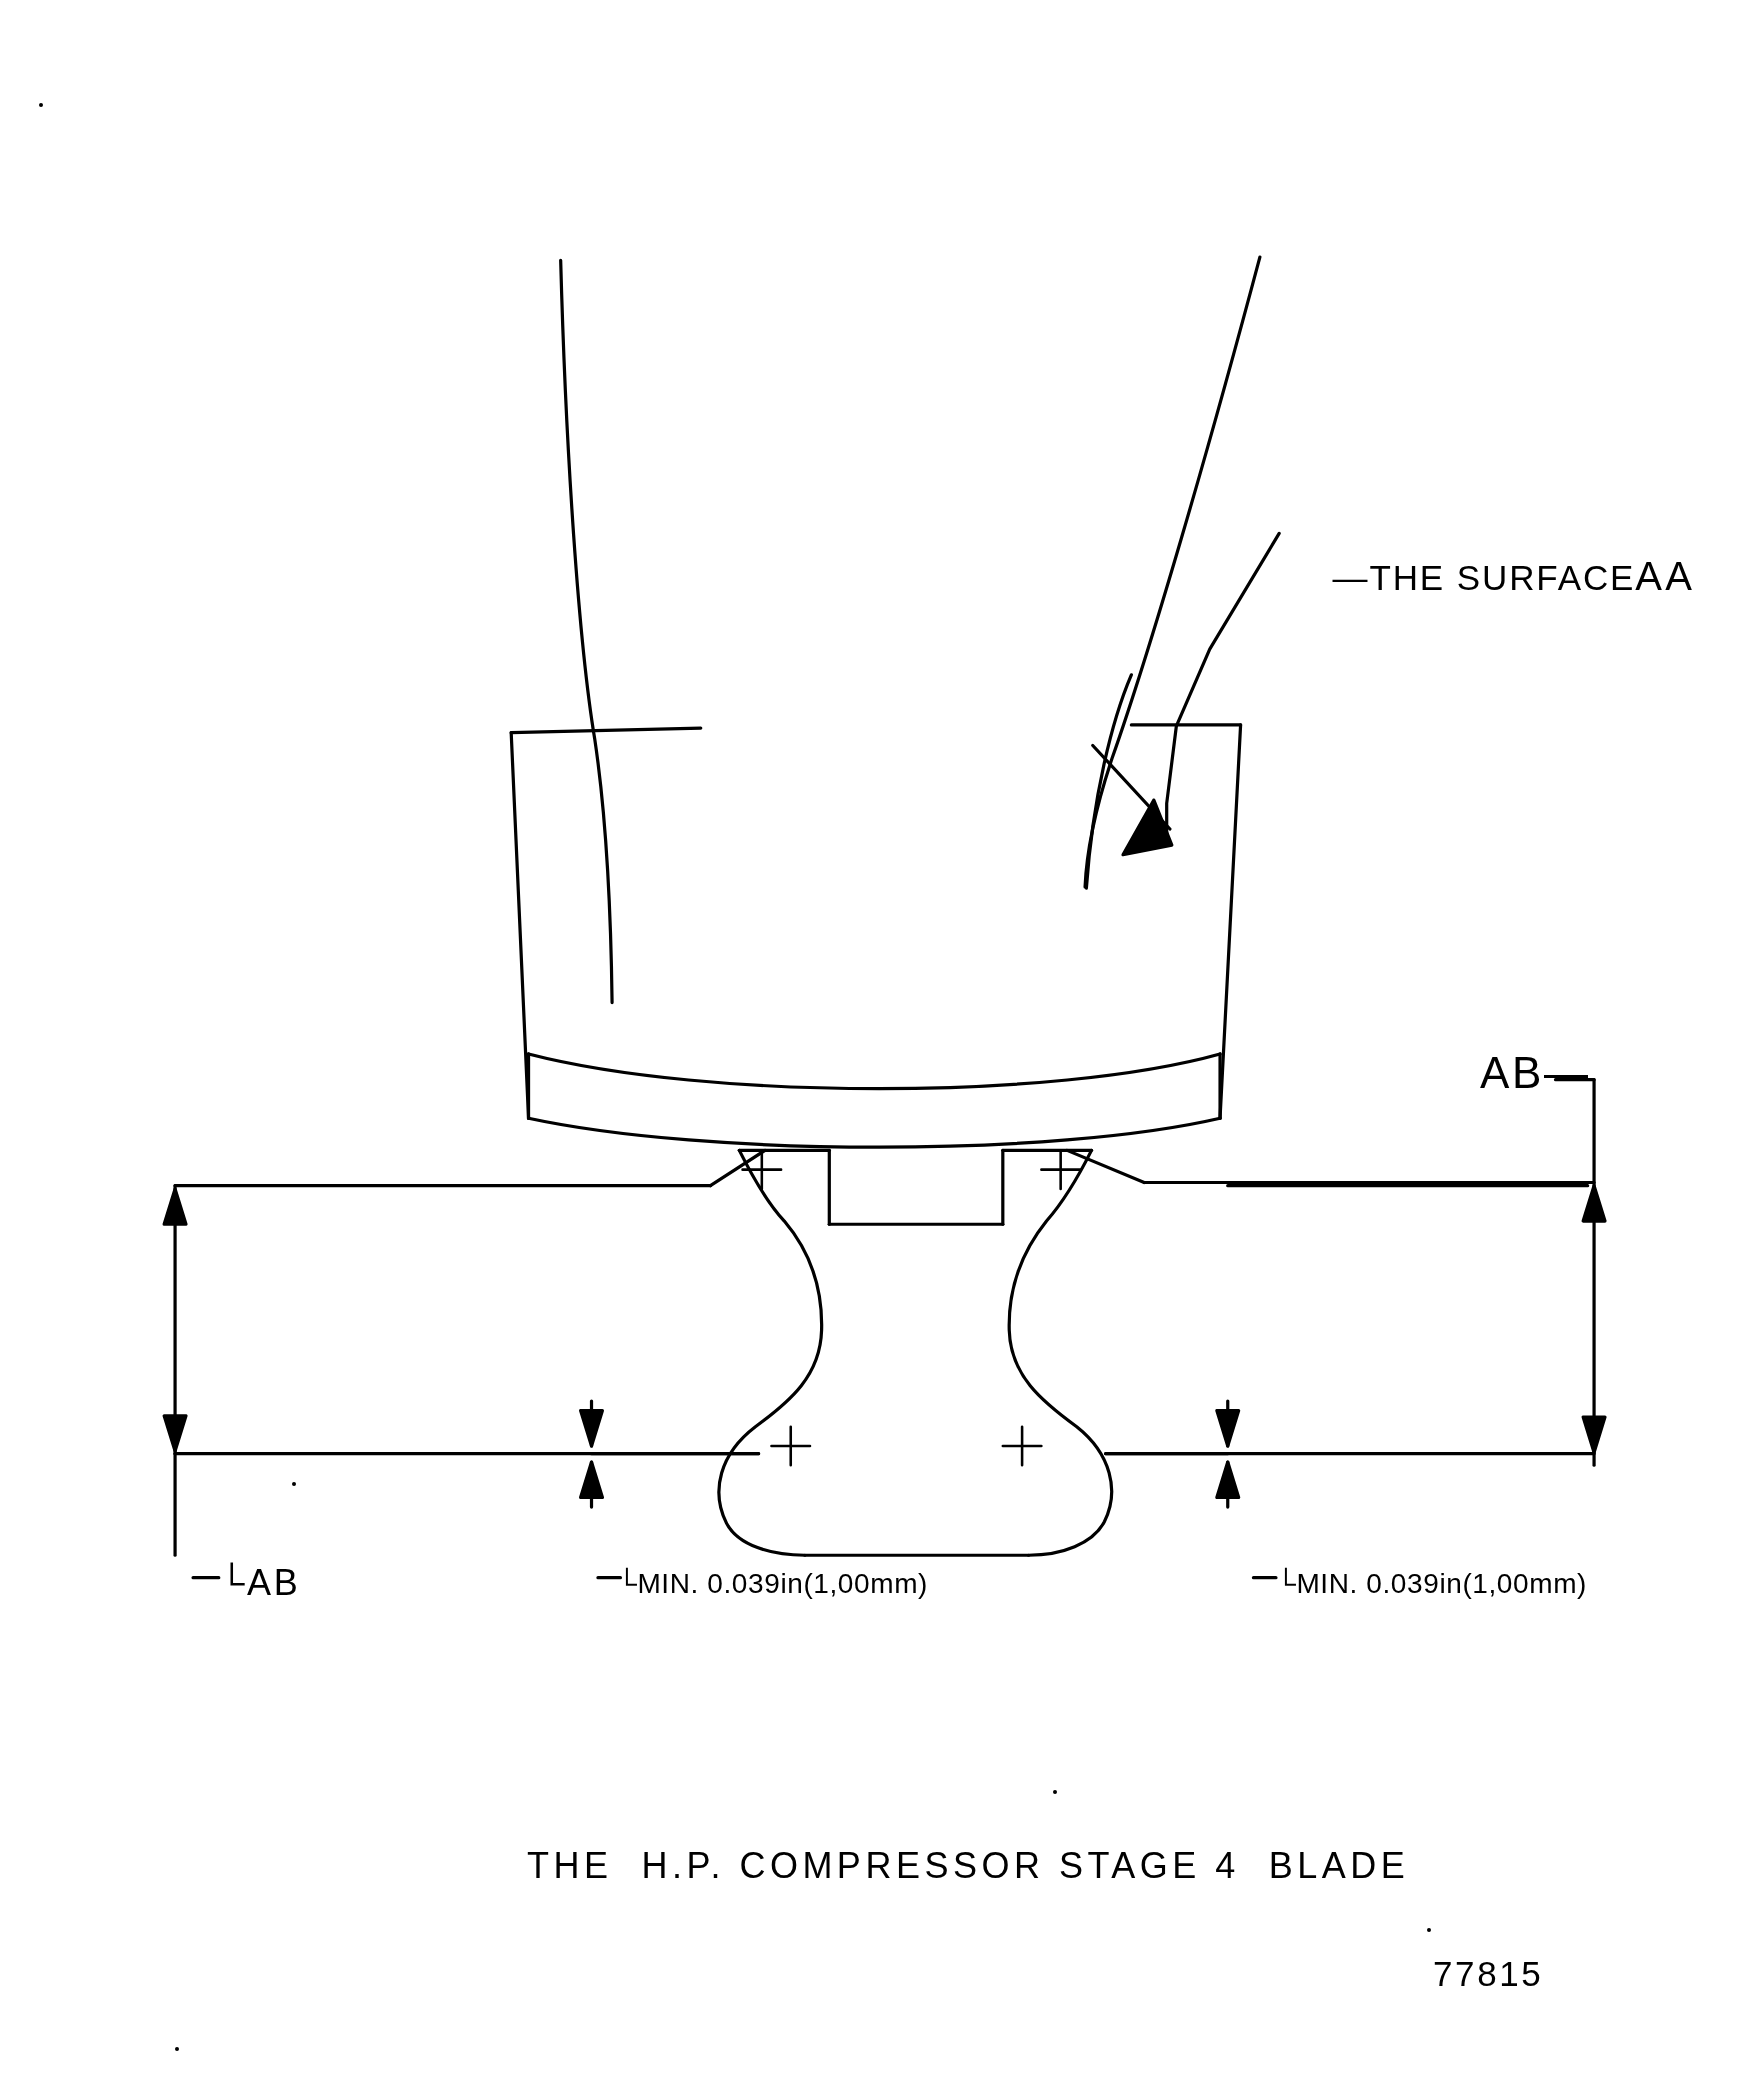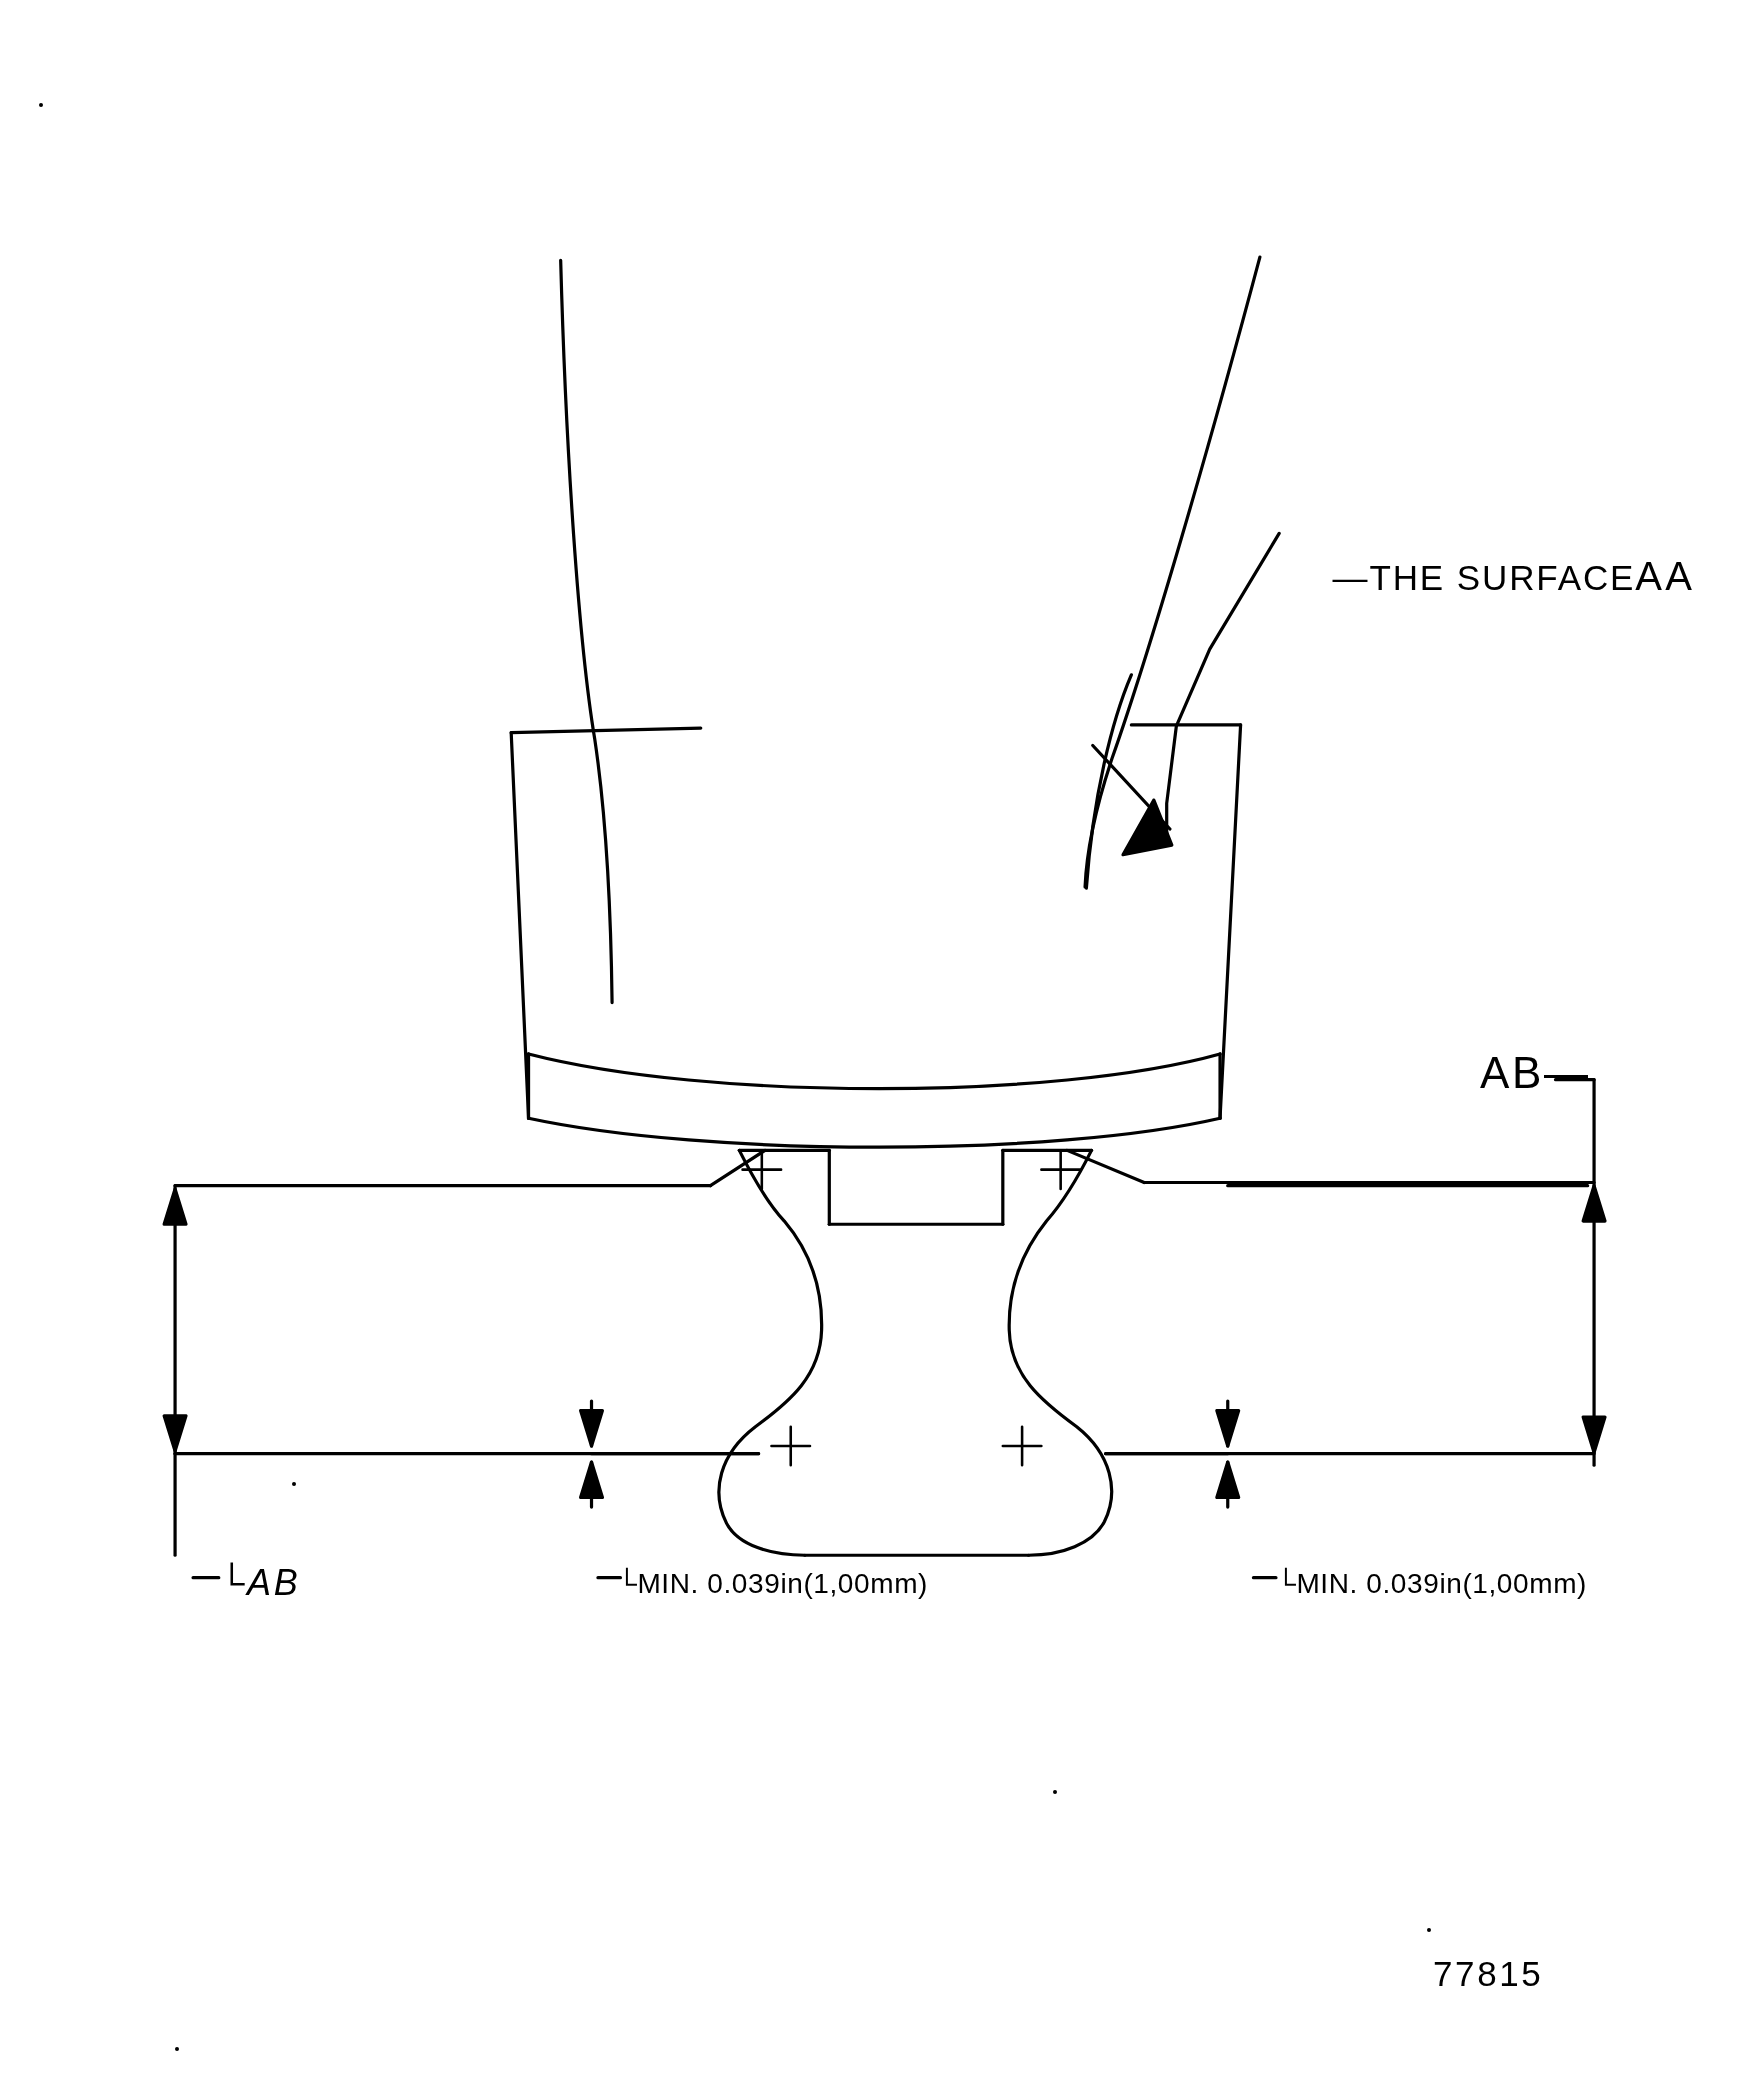--- a/index.html
+++ b/index.html
@@ -51,21 +51,20 @@
     left: 1480px;
     top: 1048px;
     font-size: 44px;
     letter-spacing: 2.6px;
   }
   .label-ab-left {
     left: 219px;
     top: 1562px;
     font-size: 36px;
     letter-spacing: 2.6px;
-    font-style: italic;
   }
   .label-min-left {
     left: 617px;
     top: 1568px;
     font-size: 28px;
     letter-spacing: 0.6px;
   }
   .label-min-right {
     left: 1276px;
     top: 1568px;
@@ -214,20 +213,21 @@
   </div>
 
   <div class="txt label-ab-right">AB—</div>
 
   <div class="txt label-ab-left">└AB</div>
 
   <div class="txt label-min-left">└MIN. 0.039in(1,00mm)</div>
 
   <div class="txt label-min-right">└MIN. 0.039in(1,00mm)</div>
 
+  <div class="txt title-caption">THE  H.P. COMPRESSOR STAGE 4  BLADE</div>
 
   <div class="txt doc-number">77815</div>
 
   <span class="stray-dot" style="left:39px; top:103px;"></span>
   <span class="stray-dot" style="left:175px; top:2047px;"></span>
   <span class="stray-dot" style="left:1053px; top:1790px;"></span>
   <span class="stray-dot" style="left:1427px; top:1928px;"></span>
   <span class="stray-dot" style="left:292px; top:1482px;"></span>
 
 </div>

